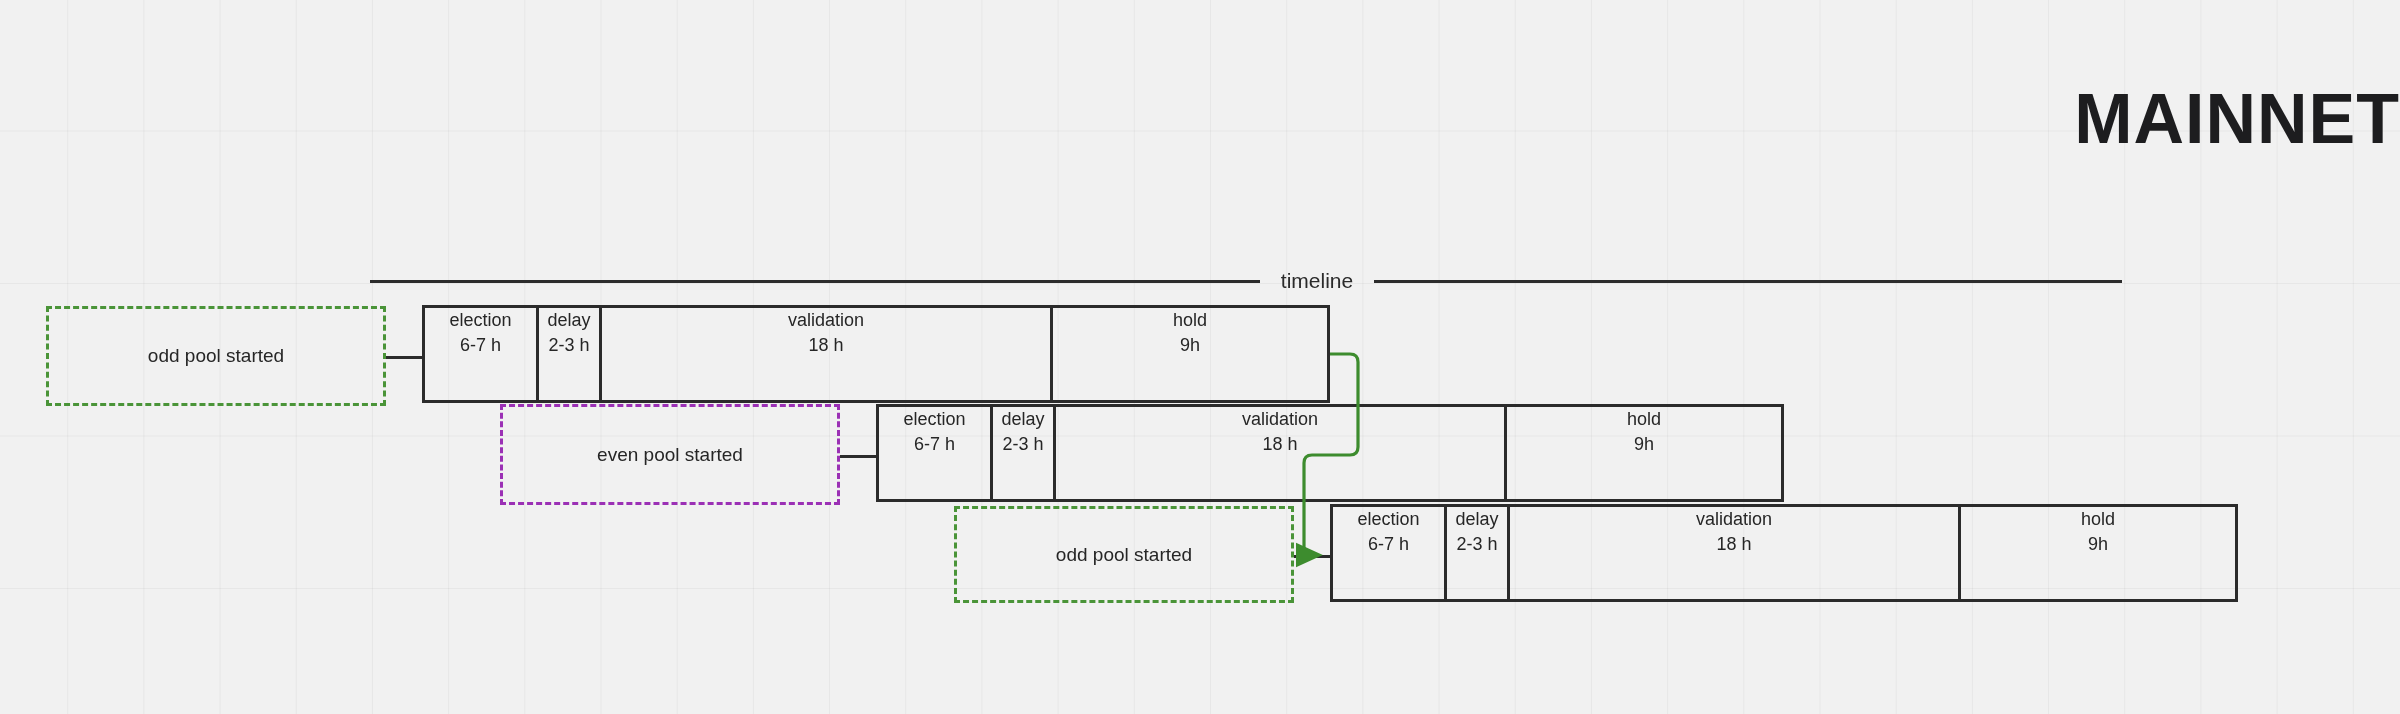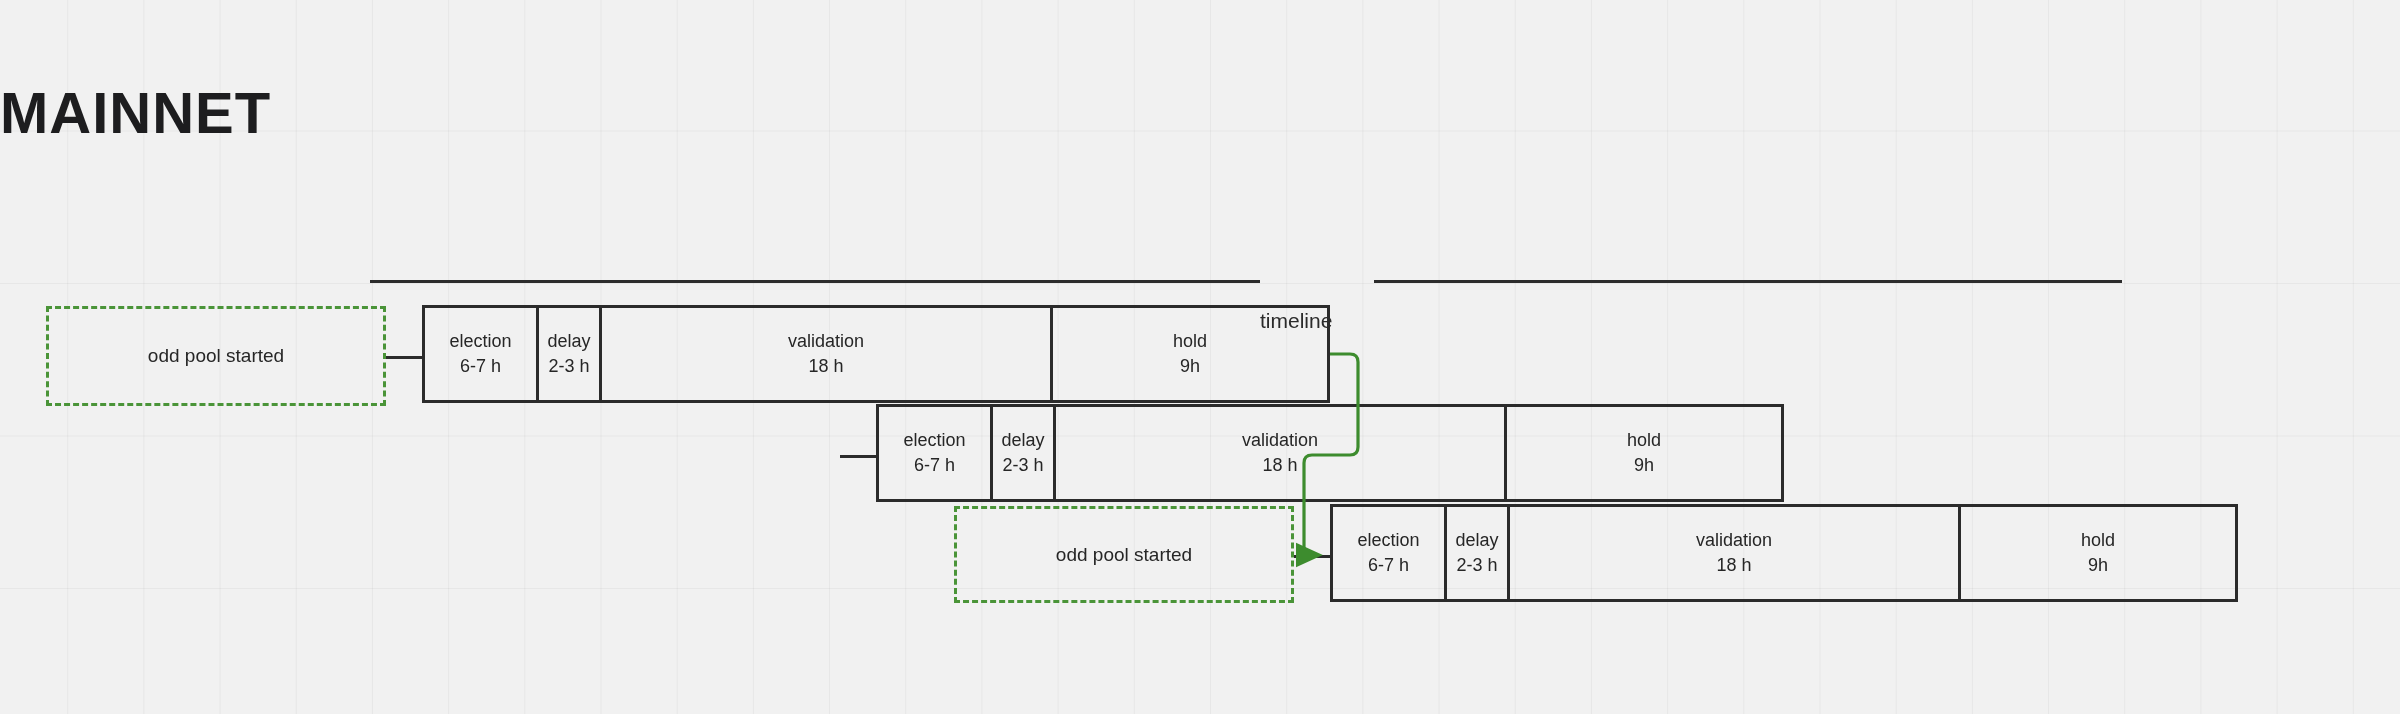--- a/index.html
+++ b/index.html
@@ -22,22 +22,22 @@
     background-size: 76.2px 152.5px;
     background-position: -9px -22px;
   }
 
   
   #title {
     position: absolute;
     left: 0;
     top: 84px;
     width: 2400px;
-    text-align: left;
-    font-size: 58px;
+    text-align: right;
+    font-size: 70px;
     font-weight: 700;
     letter-spacing: 1px;
     color: #1d1d1f;
     line-height: 1;
   }
 
   
   #timeline-axis {
     position: absolute;
     left: 370px;
@@ -51,42 +51,41 @@
     height: 3px;
     background: #2c2c2c;
   }
   #timeline-axis .seg.left  { left: 0;     width: 890px; }
   #timeline-axis .seg.right { left: 1004px; width: 748px; }
   #timeline-label {
     position: absolute;
     left: 890px;
     top: -5px;
     width: 114px;
+    text-align: center;
     font-size: 21px;
     color: #2b2b2b;
     line-height: 30px;
-    margin-top: 40px;
   }
 
   
   .row {
     position: absolute;
     height: 98px;
     display: flex;
     box-sizing: border-box;
     border: 3px solid #2b2b2b;
     background: transparent;
   }
   .cell {
     position: relative;
     box-sizing: border-box;
     display: flex;
     flex-direction: column;
     align-items: center;
-    justify-content: center;
     font-size: 18px;
     color: #262626;
     line-height: 1.38;
     border-right: 3px solid #2b2b2b;
   }
   .cell:last-child { border-right: none; }
   .cell .lbl, .cell .dur { display: block; white-space: nowrap; }
 
   
   #row-1 { left: 422px;  top: 305px; width: 908px; }
@@ -143,20 +142,23 @@
     <div class="seg right"></div>
     <div id="timeline-label">timeline</div>
   </div>
 
   <div class="leader" id="leader-1"></div>
   <div class="leader" id="leader-2"></div>
   <div class="leader" id="leader-3"></div>
 
   <div class="note green" id="note-1">
     <span>odd pool started</span>
+  </div>
+  <div class="note purple" id="note-2">
+    <span>even pool started</span>
   </div>
   <div class="note green" id="note-3">
     <span>odd pool started</span>
   </div>
 
   <div class="row" id="row-1">
     <div class="cell" style="width:114px">
       <span class="lbl">election</span>
       <span class="dur">6-7 h</span>
     </div>

